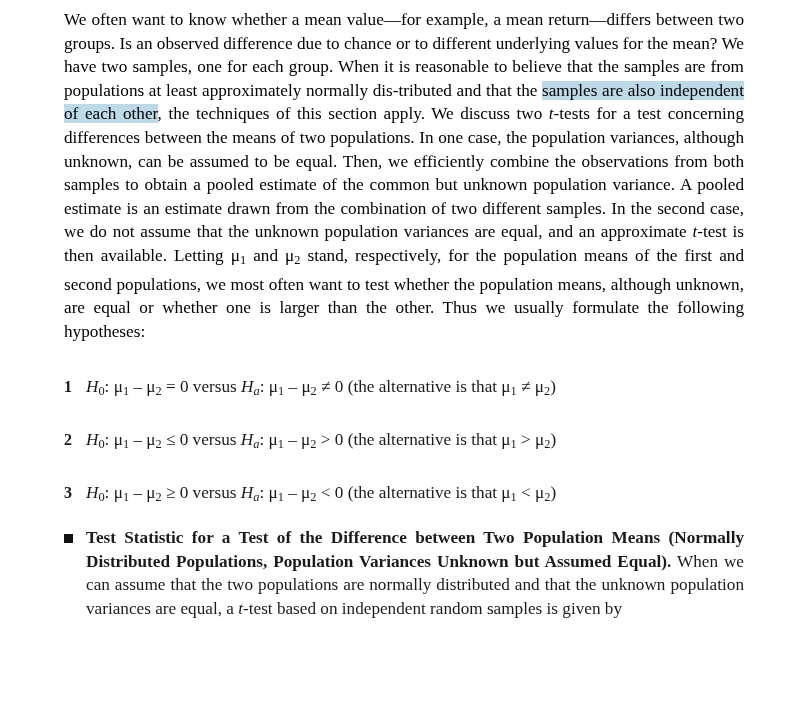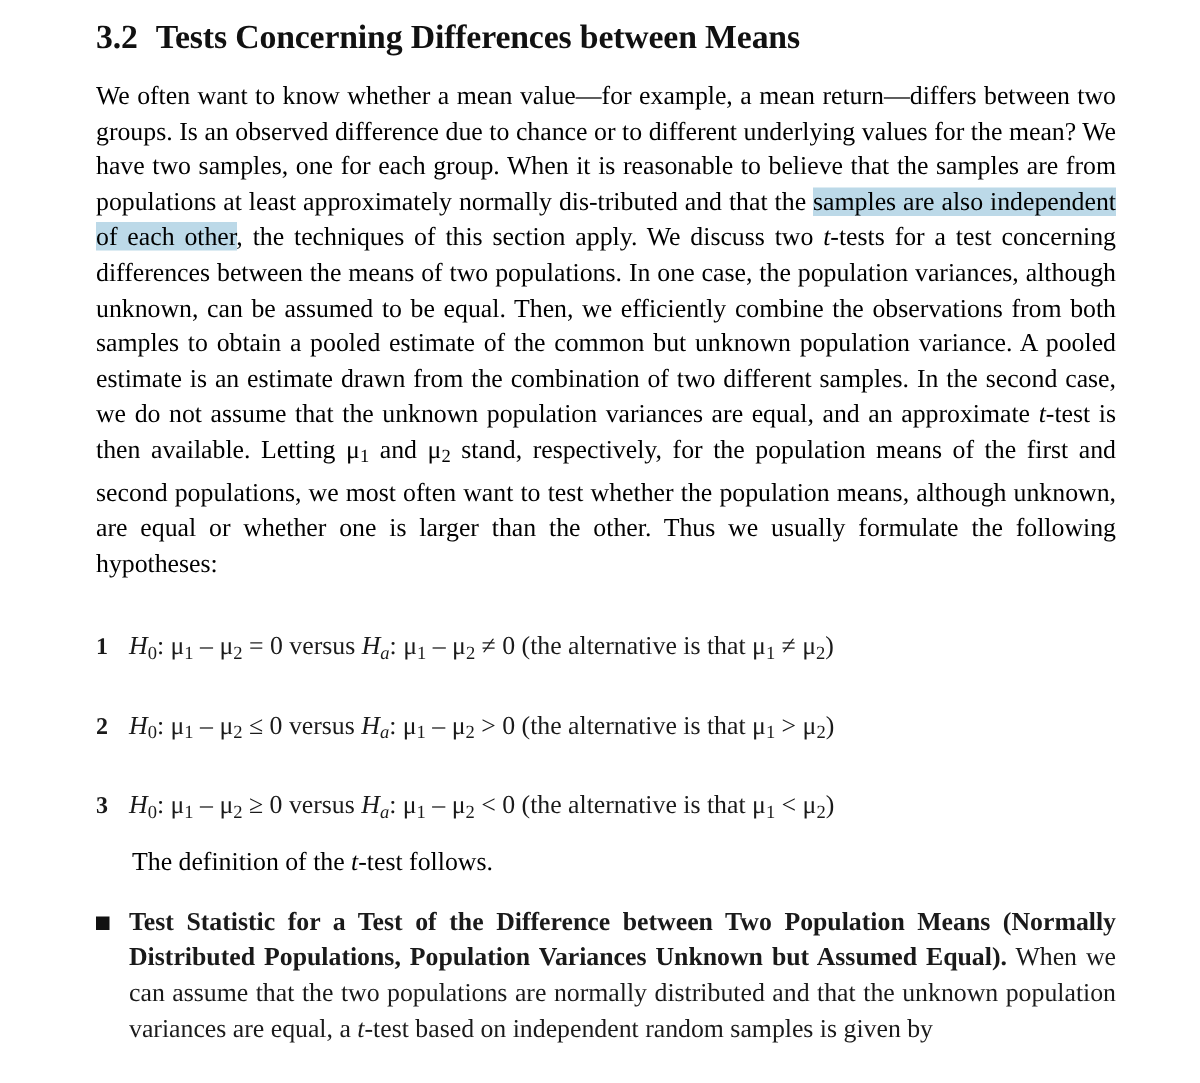--- a/index.html
+++ b/index.html
@@ -101,42 +101,38 @@
   sub {
     font-size: 0.72em;
     vertical-align: -0.25em;
   }
 </style>
 </head>
 <body>
 
 <div class="page">
 
-  <h2 class="section-heading">
-    <span class="num">3.2</span><span>Tests Concerning Differences between Means</span>
-  </h2>
 
   <p class="body"><span>We often want to know whether a mean value—for example, a mean return—differs between two groups. Is an observed difference due to chance or to different underlying values for the mean? We have two samples, one for each group. When it is reasonable to believe that the samples are from populations at least approximately normally dis-tributed and that the </span><span class="hl">samples are also independent of each other</span><span>, the techniques of this section apply. We discuss two </span><i>t</i><span>-tests for a test concerning differences between the means of two populations. In one case, the population variances, although unknown, can be assumed to be equal. Then, we efficiently combine the observations from both samples to obtain a pooled estimate of the common but unknown population variance. A pooled estimate is an estimate drawn from the combination of two different samples. In the second case, we do not assume that the unknown population variances are equal, and an approximate </span><i>t</i><span>-test is then available. Letting μ</span><sub>1</sub><span> and μ</span><sub>2</sub><span> stand, respectively, for the population means of the first and second populations, we most often want to test whether the population means, although unknown, are equal or whether one is larger than the other. Thus we usually formulate the following hypotheses:</span></p>
 
   <ol class="numlist">
     <li>
       <span class="lnum">1</span>
       <span class="ltext"><i>H</i><sub>0</sub>: μ<sub>1</sub> – μ<sub>2</sub> = 0 versus <i>H<sub>a</sub></i>: μ<sub>1</sub> – μ<sub>2</sub> ≠ 0 (the alternative is that μ<sub>1</sub> ≠ μ<sub>2</sub>)</span>
     </li>
     <li>
       <span class="lnum">2</span>
       <span class="ltext"><i>H</i><sub>0</sub>: μ<sub>1</sub> – μ<sub>2</sub> ≤ 0 versus <i>H<sub>a</sub></i>: μ<sub>1</sub> – μ<sub>2</sub> &gt; 0 (the alternative is that μ<sub>1</sub> &gt; μ<sub>2</sub>)</span>
     </li>
     <li>
       <span class="lnum">3</span>
       <span class="ltext"><i>H</i><sub>0</sub>: μ<sub>1</sub> – μ<sub>2</sub> ≥ 0 versus <i>H<sub>a</sub></i>: μ<sub>1</sub> – μ<sub>2</sub> &lt; 0 (the alternative is that μ<sub>1</sub> &lt; μ<sub>2</sub>)</span>
     </li>
   </ol>
 
 
-  <p class="body indent-first">The definition of the <i>t</i>-test follows.</p>
 
   <div class="bullet-block">
     <span class="bullet-square"></span>
     <div class="bullet-text"><b>Test Statistic for a Test of the Difference between Two Population Means (Normally Distributed Populations, Population Variances Unknown but Assumed Equal).</b> When we can assume that the two populations are normally distributed and that the unknown population variances are equal, a <i>t</i>-test based on independent random samples is given by</div>
   </div>
 
 </div>
 
 </body></html>

